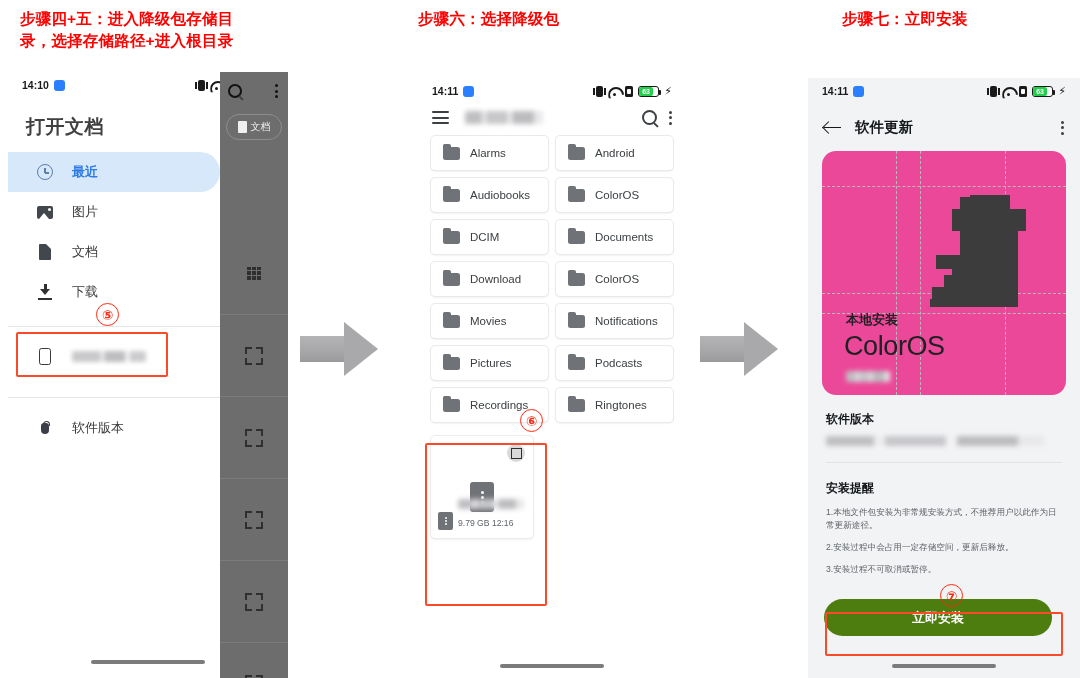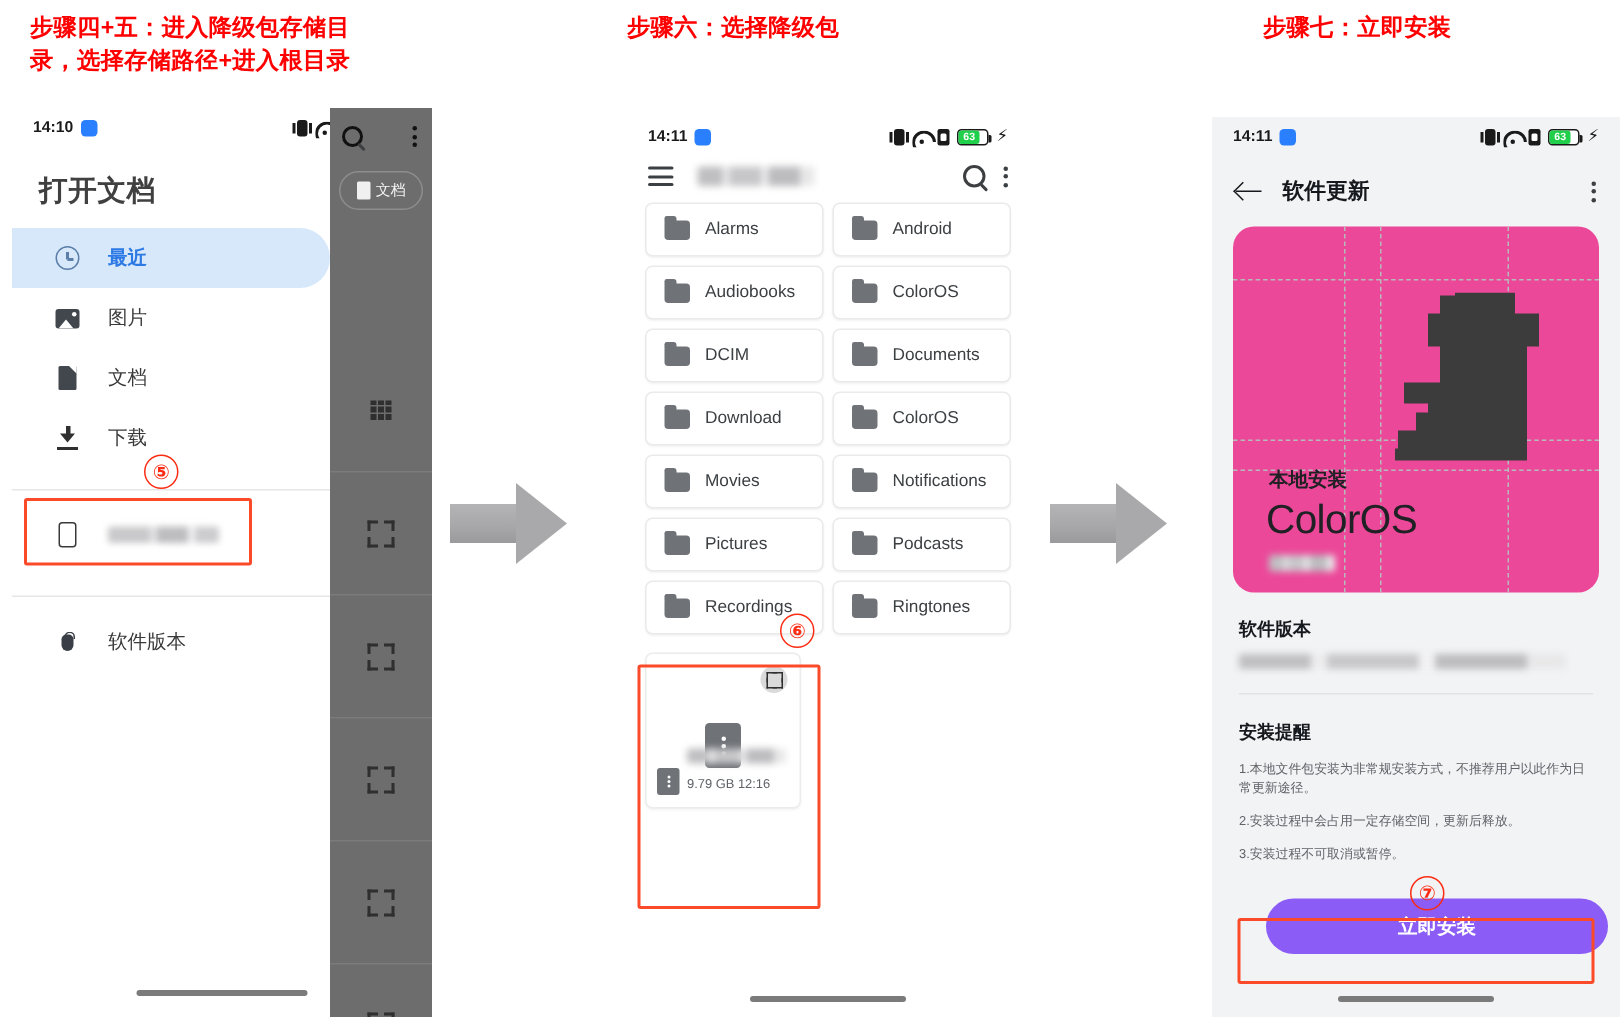--- a/index.html
+++ b/index.html
@@ -217,22 +217,22 @@
   .hero-txt1 { position:absolute; left:24px; top:160px; font-size:13px; font-weight:bold; color:#202124; }
   .hero-txt2 { position:absolute; left:22px; top:180px; font-size:27px; color:#202124; letter-spacing:-.4px; }
   .hero-txt3 { position:absolute; left:24px; top:216px; }
 
   .p3-sec { padding: 16px 18px 0 18px; }
   .p3-h { font-size:12px; font-weight:bold; color:#15181c; }
   .p3-div { height:1px; background:#e2e3e5; margin: 16px 18px 0 18px; }
   .p3-note { font-size:8.6px; color:#5f6368; line-height:13px; margin-top:9px; }
 
   .install-btn {
-    position:absolute; left:36px; bottom:42px; width:228px; height:37px;
-    background:#8b5cf6; border-radius:19px; color:#fff; font-size:13px; font-weight:bold;
+    position:absolute; left:16px; bottom:42px; width:228px; height:37px;
+    background:#4d7c0f; border-radius:19px; color:#fff; font-size:13px; font-weight:bold;
     display:flex; align-items:center; justify-content:center;
   }
   .homebar{ position:absolute; left:50%; transform:translateX(-50%); bottom:10px; width:104px;height:4px;background:#7b7b7b;border-radius:3px;}
   .homebar.p1{ bottom:14px; width:114px;}
 </style>
 </head>
 <body>
 
 <div class="page">
 

